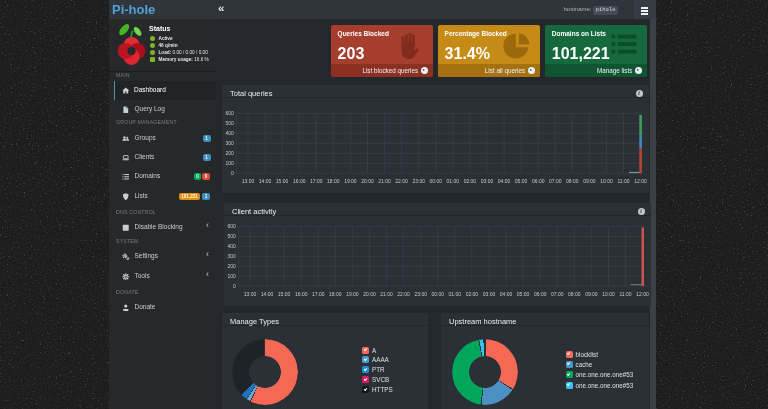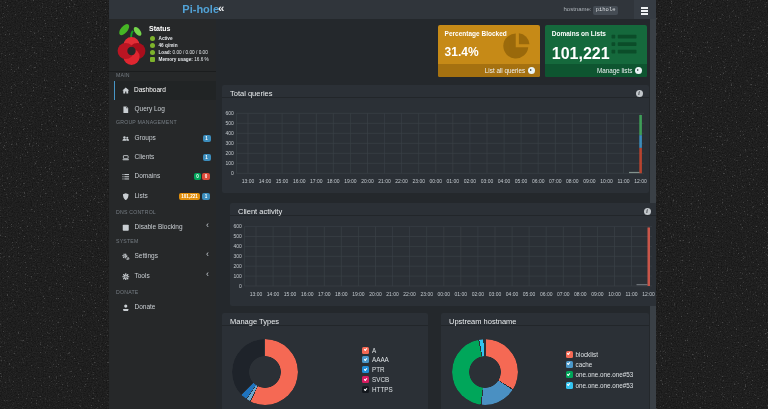--- a/index.html
+++ b/index.html
@@ -1,18 +1,18 @@
 <!DOCTYPE html>
 <html><head><meta charset="utf-8"><style>
 *{margin:0;padding:0;box-sizing:border-box;font-family:"Liberation Sans",sans-serif}
 html,body{width:768px;height:409px;overflow:hidden;background:#161616}
 .bg{position:absolute;left:0;top:0}
 .app{position:absolute;left:109px;top:0;width:547px;height:409px;background:#24282c;overflow:hidden}
 .navbar{position:absolute;left:0;top:0;width:547px;height:19px;background:#30353b}
-.brand{position:absolute;left:3px;top:0;width:107px;height:19px;line-height:19px;text-align:right;color:#51a2d6;font-size:11px;font-weight:bold}
+.brand{position:absolute;left:3px;top:0;width:107px;height:19px;line-height:19px;text-align:left;color:#51a2d6;font-size:13px;font-weight:bold}
 .collapse{position:absolute;left:109px;top:0;height:19px;line-height:17px;color:#e8eaec;font-size:11.5px;font-weight:bold}
 .host{position:absolute;right:38px;top:0;height:19px;line-height:19px;color:#aeb4ba;font-size:6px}
 .chip{display:inline-block;background:#454c54;color:#d8dbde;border-radius:2px;padding:1.5px 2.5px;font-family:"Liberation Mono",monospace;font-size:5.5px;line-height:6px}
 .burger{position:absolute;right:0;top:0;width:22px;height:19px;background:#363c43}
 .burger span{position:absolute;left:7px;width:6.5px;height:1.8px;background:#eef1f3}
 .sidebar{position:absolute;left:0;top:19px;width:107px;height:390px;background:#262829}
 .logo{position:absolute;left:8px;top:3px}
 .sttl{position:absolute;left:40px;top:6px;font-size:7px;font-weight:bold;color:#fff}
 .srow{position:absolute;left:41px;font-size:4.7px;color:#e2e5e8;white-space:nowrap}
 .srow b{font-weight:bold}
@@ -184,29 +184,43 @@
       <div class="mi" style="top:278.5px">
         <svg class="ic" viewBox="0 0 8 8">
           <circle fill="#c9ced2" cx="4" cy="2.2" r="1.7"></circle>
           <path fill="#c9ced2" d="M1 5.2h6L6.4 7.4H1.6z"></path>
         </svg>
         <span class="mt">Donate</span>
       </div>
  </div>
  <div class="content">
   <div class="sbar"></div>
+      <div class="card" style="left:114.6px;background:#a63e2d">
+        <svg class="cic" viewBox="0 0 24 24">
+          <g fill="#7e2a1c" opacity="0.9">
+            <rect x="5.2" y="4" width="2.3" height="10" rx="1.1"></rect>
+            <rect x="8" y="2.5" width="2.3" height="11" rx="1.1"></rect>
+            <rect x="10.8" y="1.6" width="2.3" height="12" rx="1.1"></rect>
+            <rect x="13.6" y="2.6" width="2.3" height="11" rx="1.1"></rect>
+            <path d="M5.2 9.5c0-1 0 8 .5 9.5.6 1.9 2.4 3.4 5.3 3.4 2.3 0 3.5-.6 4.6-2.2l3-4.6c.6-1-.8-2.2-1.9-1.1l-1.4 1.4V9.5z"></path>
+          </g>
+        </svg>
+        <div class="clab">Queries Blocked</div>
+        <div class="cnum" style="font-size:16px">203</div>
+        <div class="cfoot" style="background:#8c3122"><span>List blocked queries</span><span class="arr"></span></div>
+      </div>
       <div class="card" style="left:221.6px;background:#c68a17">
         <svg class="cic" viewBox="0 0 24 24">
           <g fill="#96660a" opacity="0.9">
             <path d="M11 2A10 10 0 1 0 21 13H11z"></path>
             <path d="M13.5 1.8V10.5H22A9.5 9.5 0 0 0 13.5 1.8z"></path>
           </g>
         </svg>
         <div class="clab">Percentage Blocked</div>
-        <div class="cnum" style="font-size:12px">31.4%</div>
+        <div class="cnum" style="font-size:16px">31.4%</div>
         <div class="cfoot" style="background:#a57110"><span>List all queries</span><span class="arr"></span></div>
       </div>
       <div class="card" style="left:328.8px;background:#15693c">
         <svg class="cic" viewBox="0 0 24 24">
           <g fill="#0a4a28" opacity="0.9">
             <rect x="2" y="3" width="3" height="3" rx="0.6"></rect>
             <rect x="7" y="3" width="15" height="3" rx="0.6"></rect>
             <rect x="2" y="9" width="3" height="3" rx="0.6"></rect>
             <rect x="7" y="9" width="15" height="3" rx="0.6"></rect>
             <rect x="2" y="15" width="3" height="3" rx="0.6"></rect>
@@ -286,21 +300,21 @@
           <text class="xl" x="367.4" y="98.10000000000001" text-anchor="middle">09:00</text>
           <text class="xl" x="384.5" y="98.10000000000001" text-anchor="middle">10:00</text>
           <text class="xl" x="401.5" y="98.10000000000001" text-anchor="middle">11:00</text>
           <text class="xl" x="418.6" y="98.10000000000001" text-anchor="middle">12:00</text>
           <rect x="417.3" y="30" width="2.6" height="20.2" fill="#3f9e58"></rect>
           <rect x="417.3" y="50.2" width="2.6" height="12.7" fill="#3c8dbc"></rect>
           <rect x="417.3" y="62.9" width="2.6" height="25.4" fill="#b8442f"></rect>
           <rect x="407" y="86.9" width="10.5" height="1.2" fill="#9fb3ab" opacity="0.75"></rect>
         </svg>
   </div>
-  <div class="panel" style="left:14px;top:184px;width:426.5px;height:103px">
+  <div class="panel" style="left:8px;top:184px;width:426.5px;height:103px">
    <div class="phead"></div>
         <div class="ptitle">Client activity</div>
         <span class="info">i</span>
    <svg width="426.5" height="103" style="position:absolute;left:0;top:0">
           <g stroke="#3a4046" stroke-width="0.7">
             <line x1="14.4" y1="23.6" x2="422" y2="23.6"></line>
             <line x1="14.4" y1="33.5" x2="422" y2="33.5"></line>
             <line x1="14.4" y1="43.4" x2="422" y2="43.4"></line>
             <line x1="14.4" y1="53.3" x2="422" y2="53.3"></line>
             <line x1="14.4" y1="63.2" x2="422" y2="63.2"></line>

